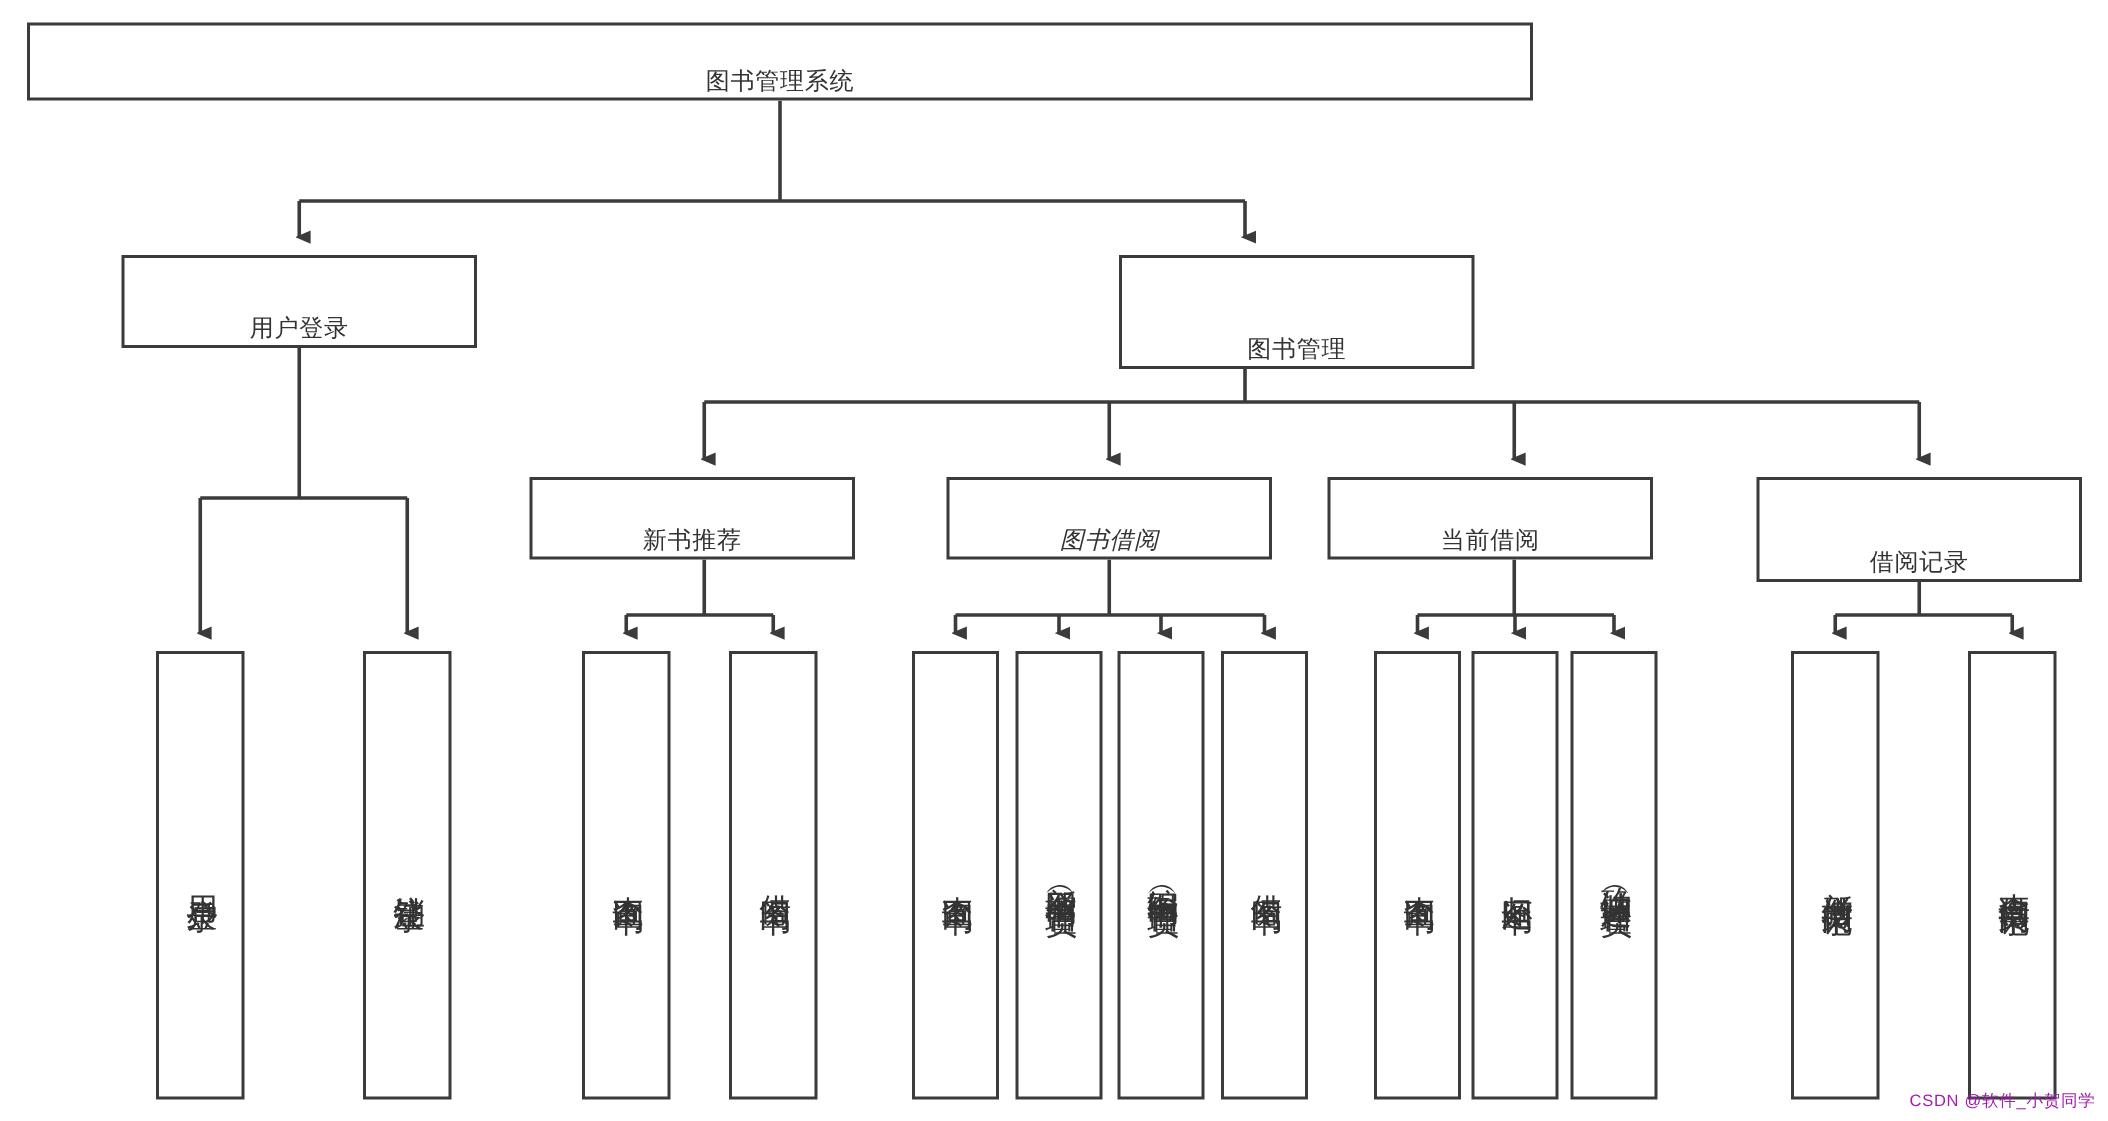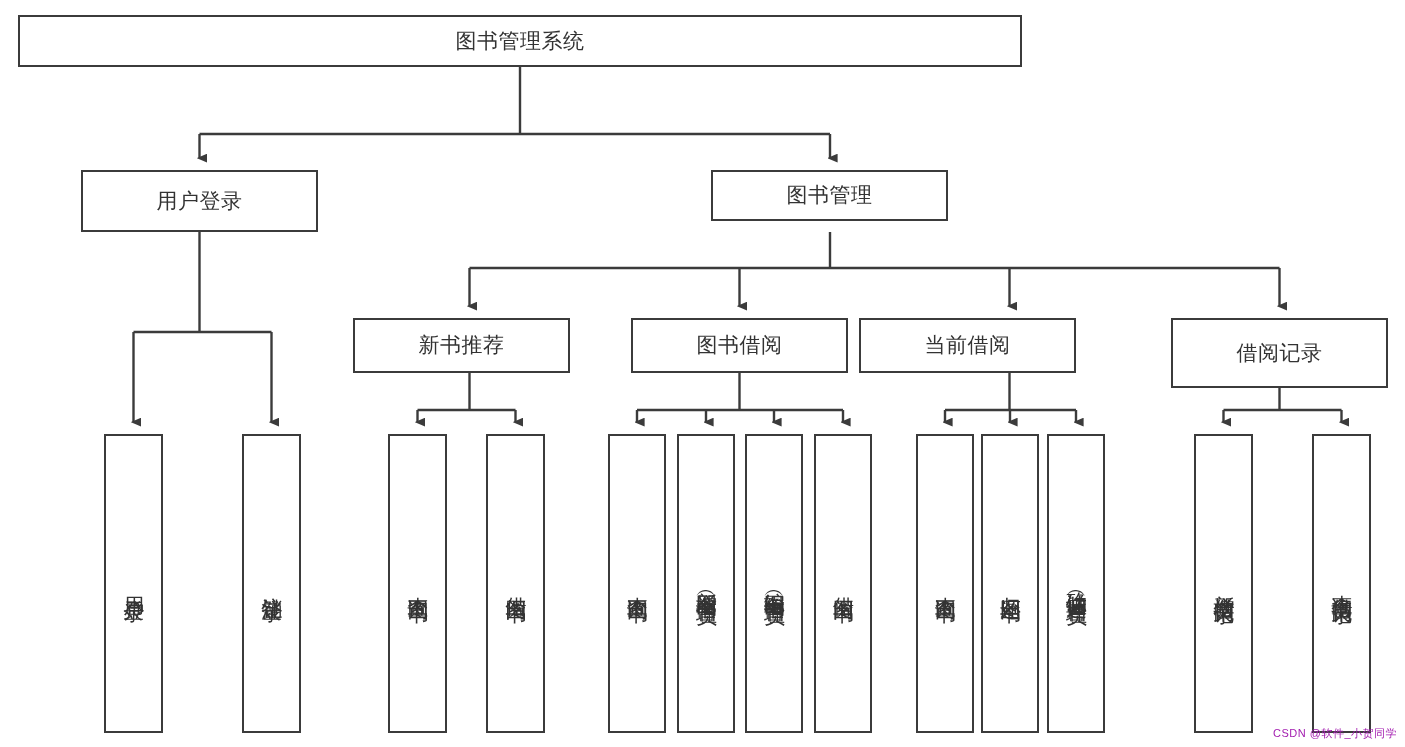--- a/index.html
+++ b/index.html
@@ -30,22 +30,23 @@
     box-sizing: border-box;
     border: 2px solid #3b3b3b;
     background: #ffffff;
     display: flex;
     align-items: center;
     justify-content: center;
     color: #333333;
     line-height: 1.18;
   }
   .node.horiz {
-    font-size: 21px;
+    font-size: 16px;
     letter-spacing: 0.5px;
+    align-items: flex-end;
   }
   .node.vert {
     writing-mode: vertical-rl;
     text-orientation: upright;
     font-size: 21px;
     letter-spacing: 2px;
     padding: 4px 0;
     align-items: center;
     justify-content: center;
     text-align: center;
@@ -124,31 +125,31 @@
     </g>
   </svg>
 
   <div class="node horiz" style="left:18px; top:15px; width:1004px; height:52px;">
     <span class="label">图书管理系统</span>
   </div>
 
   <div class="node horiz" style="left:81px; top:170px; width:237px; height:62px;">
     <span class="label">用户登录</span>
   </div>
-  <div class="node horiz" style="left:711px; top:170px; width:237px; height:51px;">
+  <div class="node horiz" style="left:746px; top:170px; width:237px; height:76px;">
     <span class="label">图书管理</span>
   </div>
 
   <div class="node horiz" style="left:353px; top:318px; width:217px; height:55px;">
     <span class="label">新书推荐</span>
   </div>
-  <div class="node horiz" style="left:631px; top:318px; width:217px; height:55px;">
+  <div class="node horiz" style="left:631px; top:318px; width:217px; height:55px;font-style:italic;">
     <span class="label">图书借阅</span>
   </div>
-  <div class="node horiz" style="left:859px; top:318px; width:217px; height:55px;">
+  <div class="node horiz" style="left:885px; top:318px; width:217px; height:55px;">
     <span class="label">当前借阅</span>
   </div>
   <div class="node horiz" style="left:1171px; top:318px; width:217px; height:70px;">
     <span class="label">借阅记录</span>
   </div>
 
   <div class="node vert" style="left:104px; top:434px; width:59px; height:299px;">
     <span class="label">用户登录</span>
   </div>
   <div class="node vert" style="left:242px; top:434px; width:59px; height:299px;">

